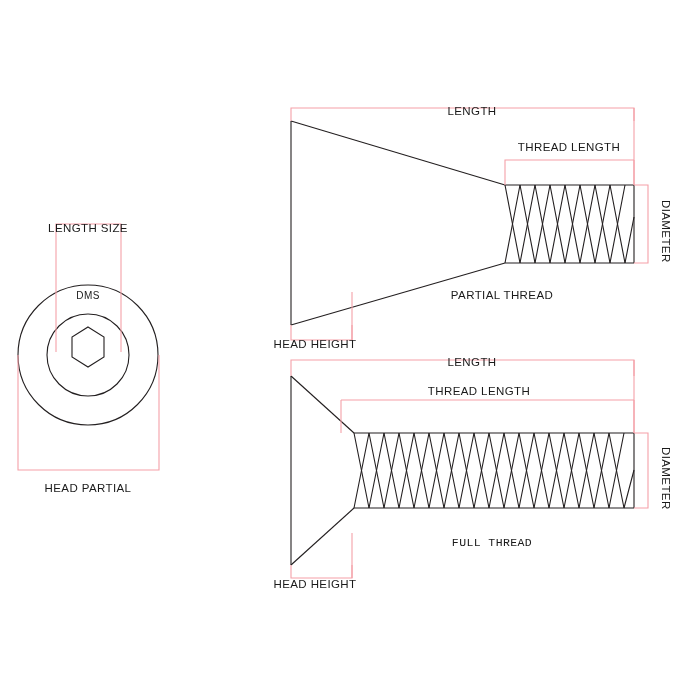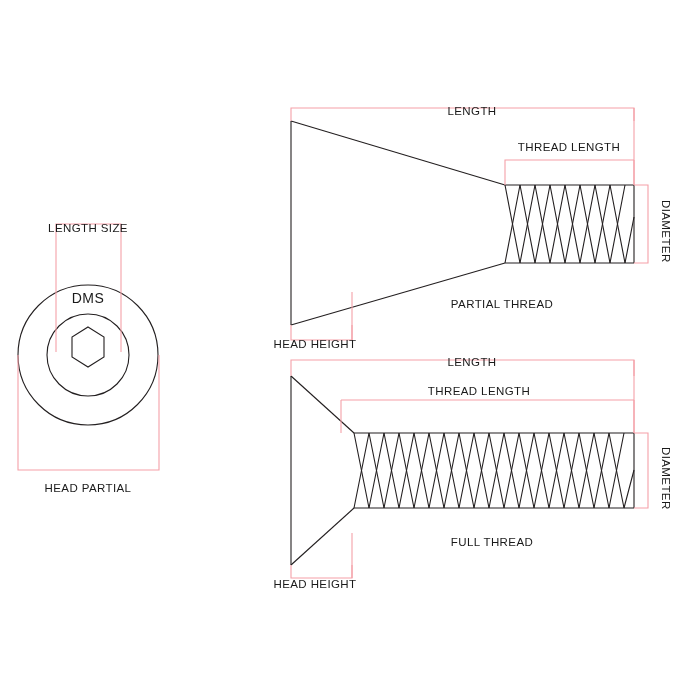--- a/index.html
+++ b/index.html
@@ -30,21 +30,21 @@
     letter-spacing: 0.4px;
     white-space: nowrap;
   }
   .lbl.center {
     transform: translateX(-50%);
   }
   .lbl.vert {
     transform-origin: left top;
   }
   .lbl.small {
-    font-size: 14px;
+    font-size: 10px;
   }
 </style>
 </head>
 <body>
 
 <div id="stage">
 
   <svg width="700" height="700" viewBox="0 0 700 700">
     <g fill="none" stroke="#231f20" stroke-width="1.1" stroke-linejoin="miter" stroke-linecap="butt">
 
@@ -121,25 +121,25 @@
   <div class="lbl center" style="left:88px; top:482px;">HEAD PARTIAL</div>
 
   <div class="lbl center" style="left:472px; top:105px;">LENGTH</div>
 
   <div class="lbl center" style="left:569px; top:141px;">THREAD LENGTH</div>
 
   <div class="lbl vert" style="left:672px; top:200px; transform: rotate(90deg);">DIAMETER</div>
 
   <div class="lbl center" style="left:315px; top:338px;">HEAD HEIGHT</div>
 
-  <div class="lbl center" style="left:502px; top:289px;margin-top:9px;">PARTIAL THREAD</div>
+  <div class="lbl center" style="left:502px; top:289px;">PARTIAL THREAD</div>
 
   <div class="lbl center" style="left:472px; top:356px;">LENGTH</div>
 
   <div class="lbl center" style="left:479px; top:385px;">THREAD LENGTH</div>
 
   <div class="lbl vert" style="left:672px; top:447px; transform: rotate(90deg);">DIAMETER</div>
 
   <div class="lbl center" style="left:315px; top:578px;">HEAD HEIGHT</div>
 
-  <div class="lbl center" style="left:492px; top:536px;">FULL THREAD</div>
+  <div class="lbl center" style="left:492px; top:536px;font-family:Liberation Mono, monospace;">FULL THREAD</div>
 
 </div>
 
 </body></html>

